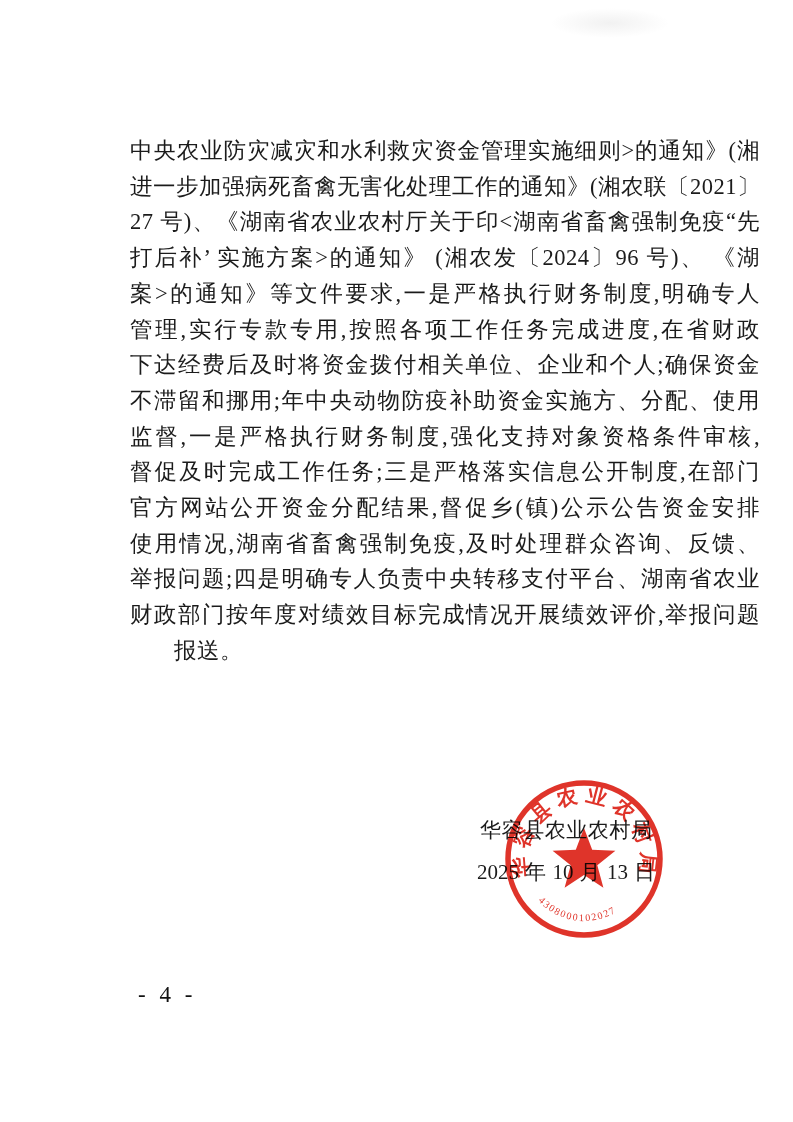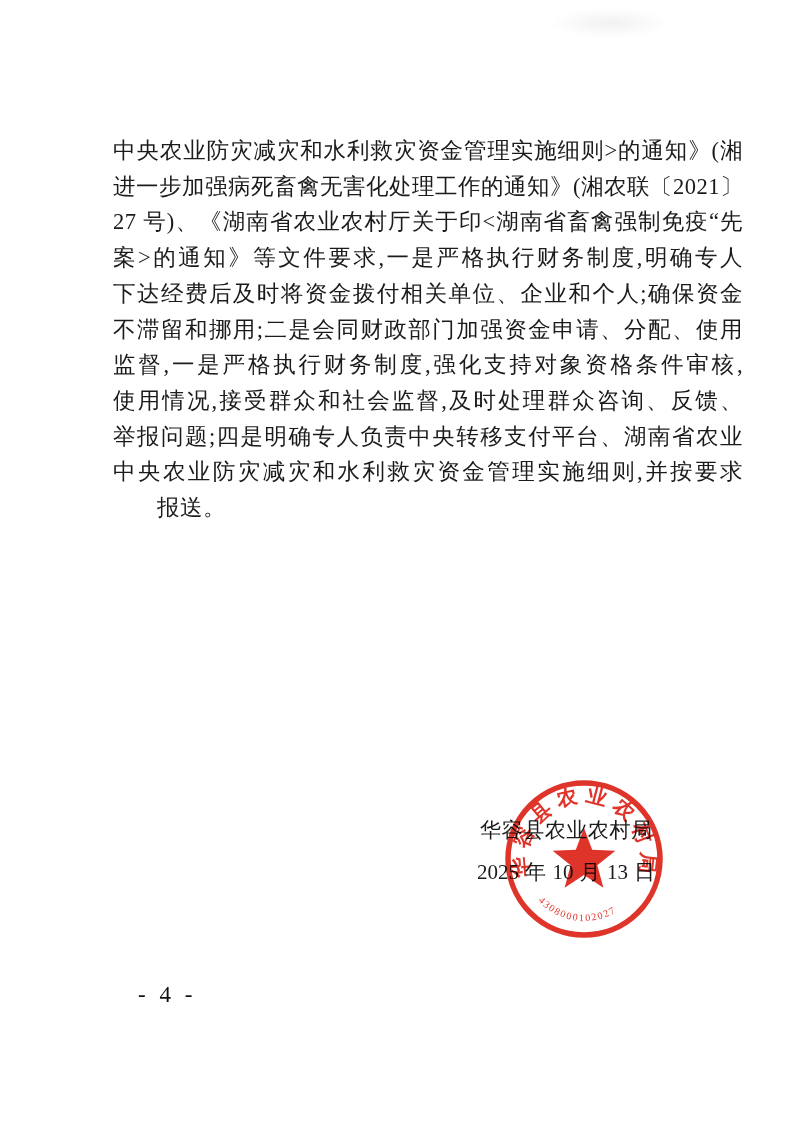--- a/index.html
+++ b/index.html
@@ -7,21 +7,21 @@
     position:relative;
     width:793px;height:1122px;
     background:#ffffff;
     overflow:hidden;
     font-family:"Liberation Serif","DejaVu Serif",serif;
     color:#1b1b1b;
   }
   
   .doc-body{
     position:absolute;
-    left:113px;top:133px;width:630px;
+    left:130px;top:133px;width:630px;
     font-size:22.5px;
     line-height:35.7px;
     letter-spacing:0.5px;
   }
   .doc-line{
     width:100%;
     white-space:nowrap;
     text-align:justify;
     text-align-last:justify;
     overflow:hidden;
@@ -79,27 +79,31 @@
 <body>
 
 <div class="page">
 
   <div class="scan-smudge"></div>
 
   <div class="doc-body">
       <div class="doc-line">中央农业防灾减灾和水利救灾资金管理实施细则&gt;的通知》(湘</div>
       <div class="doc-line">进一步加强病死畜禽无害化处理工作的通知》(湘农联〔2021〕</div>
       <div class="doc-line">27 号)、《湖南省农业农村厅关于印&lt;湖南省畜禽强制免疫“先</div>
+      <div class="doc-line">打后补’ 实施方案&gt;的通知》 (湘农发〔2024〕96 号)、 《湖</div>
       <div class="doc-line">案&gt;的通知》等文件要求,一是严格执行财务制度,明确专人</div>
+      <div class="doc-line">管理,实行专款专用,按照各项工作任务完成进度,在省财政</div>
       <div class="doc-line">下达经费后及时将资金拨付相关单位、企业和个人;确保资金</div>
-      <div class="doc-line">不滞留和挪用;二是会同财政部门加强资金申请、分配、使用</div>
+      <div class="doc-line">不滞留和挪用;年中央动物防疫补助资金实施方、分配、使用</div>
       <div class="doc-line">监督,一是严格执行财务制度,强化支持对象资格条件审核,</div>
-      <div class="doc-line">使用情况,接受群众和社会监督,及时处理群众咨询、反馈、</div>
+      <div class="doc-line">督促及时完成工作任务;三是严格落实信息公开制度,在部门</div>
+      <div class="doc-line">官方网站公开资金分配结果,督促乡(镇)公示公告资金安排</div>
+      <div class="doc-line">使用情况,湖南省畜禽强制免疫,及时处理群众咨询、反馈、</div>
       <div class="doc-line">举报问题;四是明确专人负责中央转移支付平台、湖南省农业</div>
-      <div class="doc-line">中央农业防灾减灾和水利救灾资金管理实施细则,并按要求</div>
+      <div class="doc-line">财政部门按年度对绩效目标完成情况开展绩效评价,举报问题</div>
       <div class="doc-line last-line">报送。</div>
     </div>
 
   <div class="sig-org">华容县农业农村局</div>
   <div class="sig-date">2025 年 10 月 13 日</div>
 
   <svg class="seal" viewBox="0 0 180 180" xmlns="http://www.w3.org/2000/svg" aria-hidden="true">
     <defs>
       <path id="sealArcTop" d="M 38.3 114.1 A 57 57 0 1 1 141.7 114.1" fill="none"></path>
       <path id="sealArcBottom" d="M 39.2 125.6 A 62 62 0 0 0 140.8 125.6" fill="none"></path>

